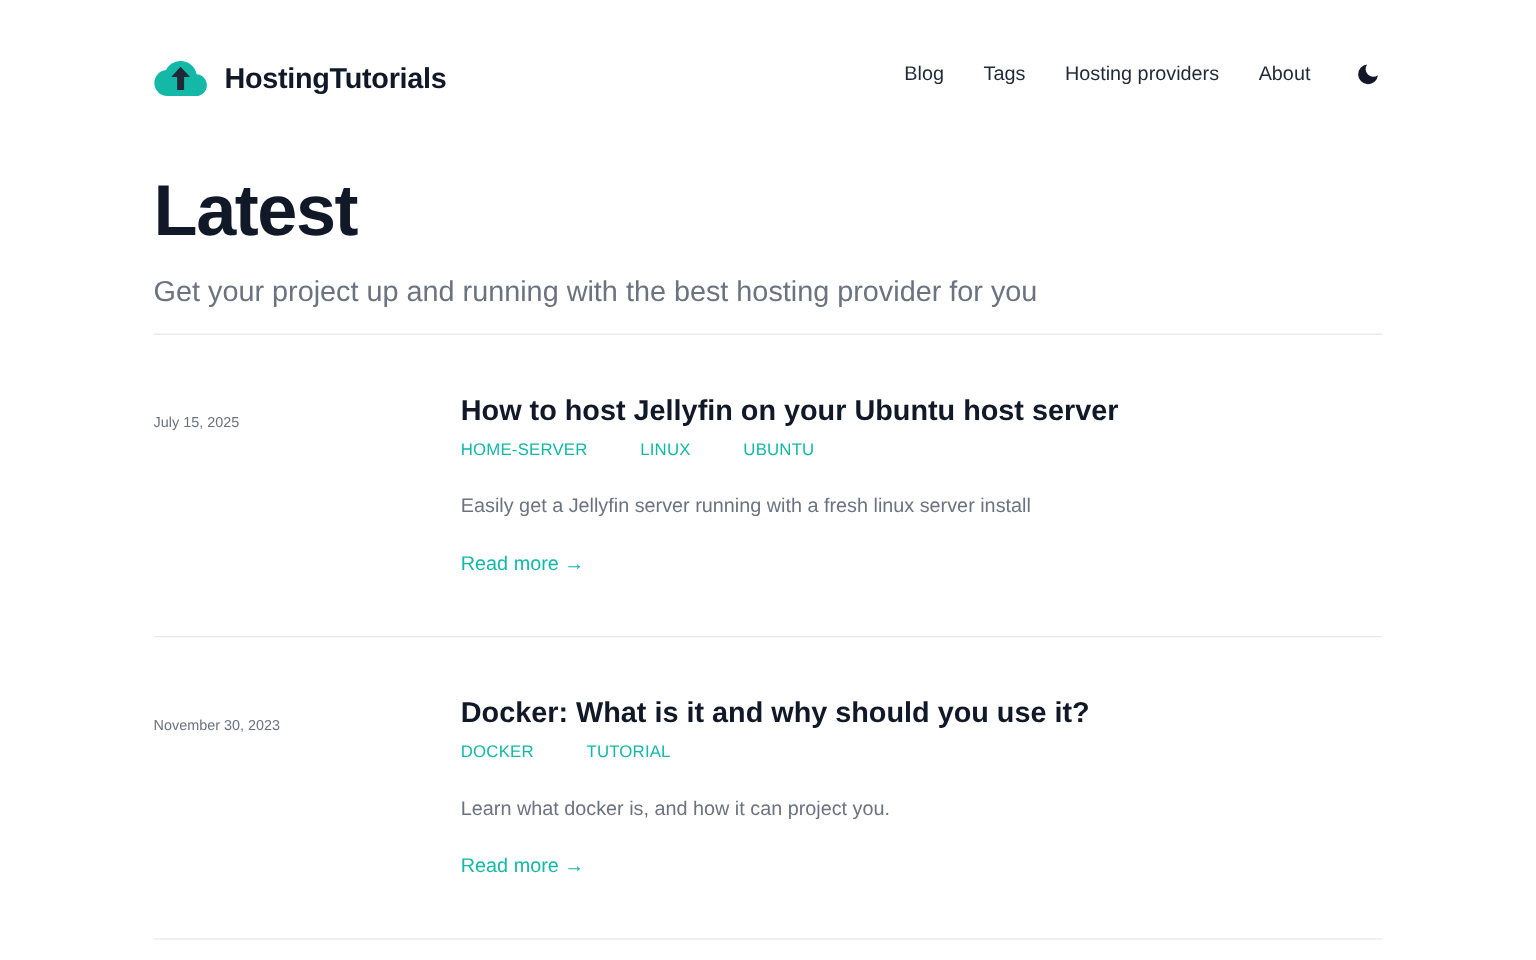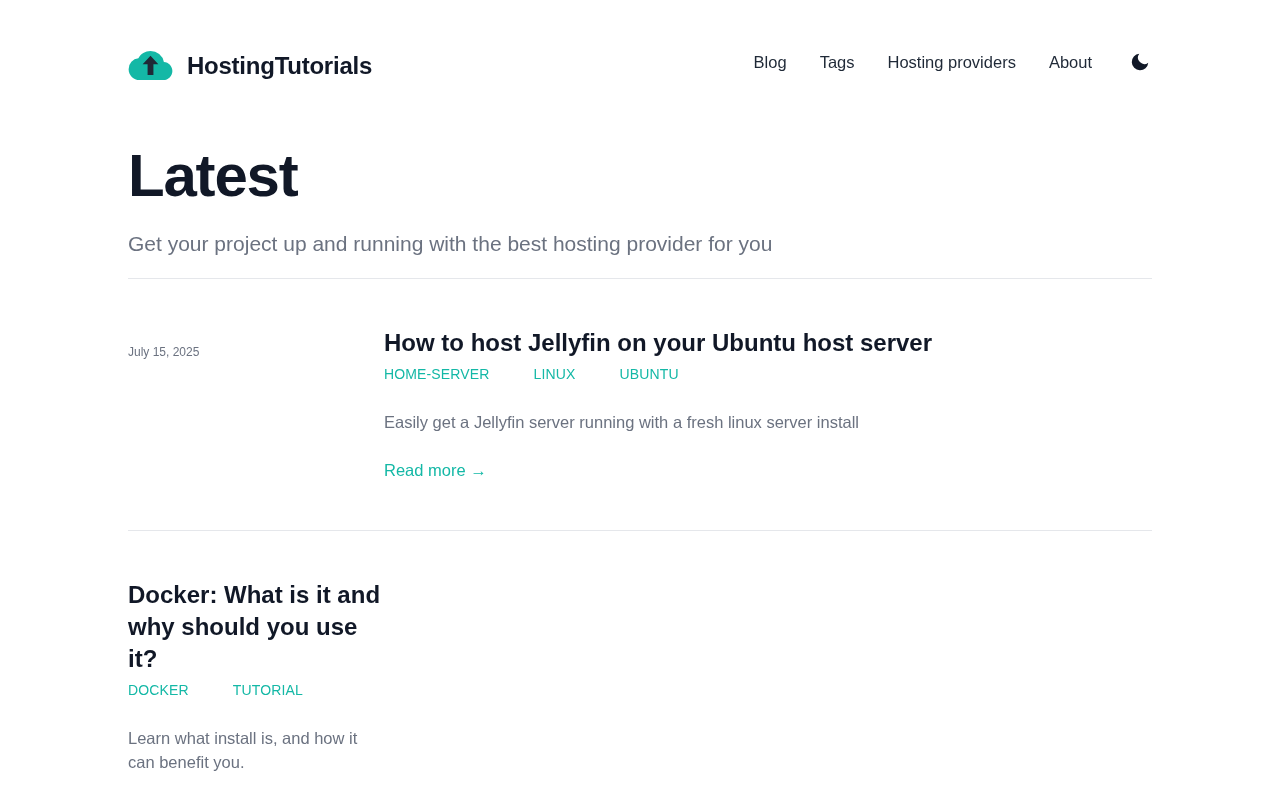--- a/index.html
+++ b/index.html
@@ -36,21 +36,21 @@
     width:24px;height:24px;margin-left:3px;
   }
 
   
   .page-head{padding-top:66px;padding-bottom:20px;border-bottom:1px solid var(--divider);}
   .page-title{
     font-size:60px;line-height:60px;font-weight:800;letter-spacing:-0.02em;
     color:var(--heading);
   }
   .page-subtitle{
-    margin-top:24px;font-size:21px;line-height:28px;color:var(--muted);
+    margin-top:24px;font-size:24px;line-height:28px;color:var(--muted);
   }
 
   
   .post-list{list-style:none;}
   .post-item{padding:48px 0;border-bottom:1px solid var(--divider);}
   .post-grid{display:grid;grid-template-columns:256px 1fr;}
   .post-date{
     font-size:12px;line-height:24px;font-weight:500;color:var(--muted);
     padding-top:13px;
   }
@@ -123,29 +123,32 @@
             <p class="post-summary">Easily get a Jellyfin server running with a fresh linux server install</p>
             <div class="read-more">
               <a href="#">Read more →</a>
             </div>
           </div>
         </article>
       </li>
 
       <li class="post-item">
         <article class="post-grid">
+          <dl>
+            <dt class="post-date">November 30, 2023</dt>
+          </dl>
           <div class="post-content">
             <h2 class="post-title">
               <a href="#">Docker: What is it and why should you use it?</a>
             </h2>
             <div class="post-tags">
               <a href="#" class="tag-link">DOCKER</a>
               <a href="#" class="tag-link">TUTORIAL</a>
             </div>
-            <p class="post-summary">Learn what install is, and how it can benefit you.</p>
+            <p class="post-summary">Learn what docker is, and how it can project you.</p>
             <div class="read-more">
               <a href="#">Read more →</a>
             </div>
           </div>
         </article>
       </li>
 
     </ul>
   </main>
 

